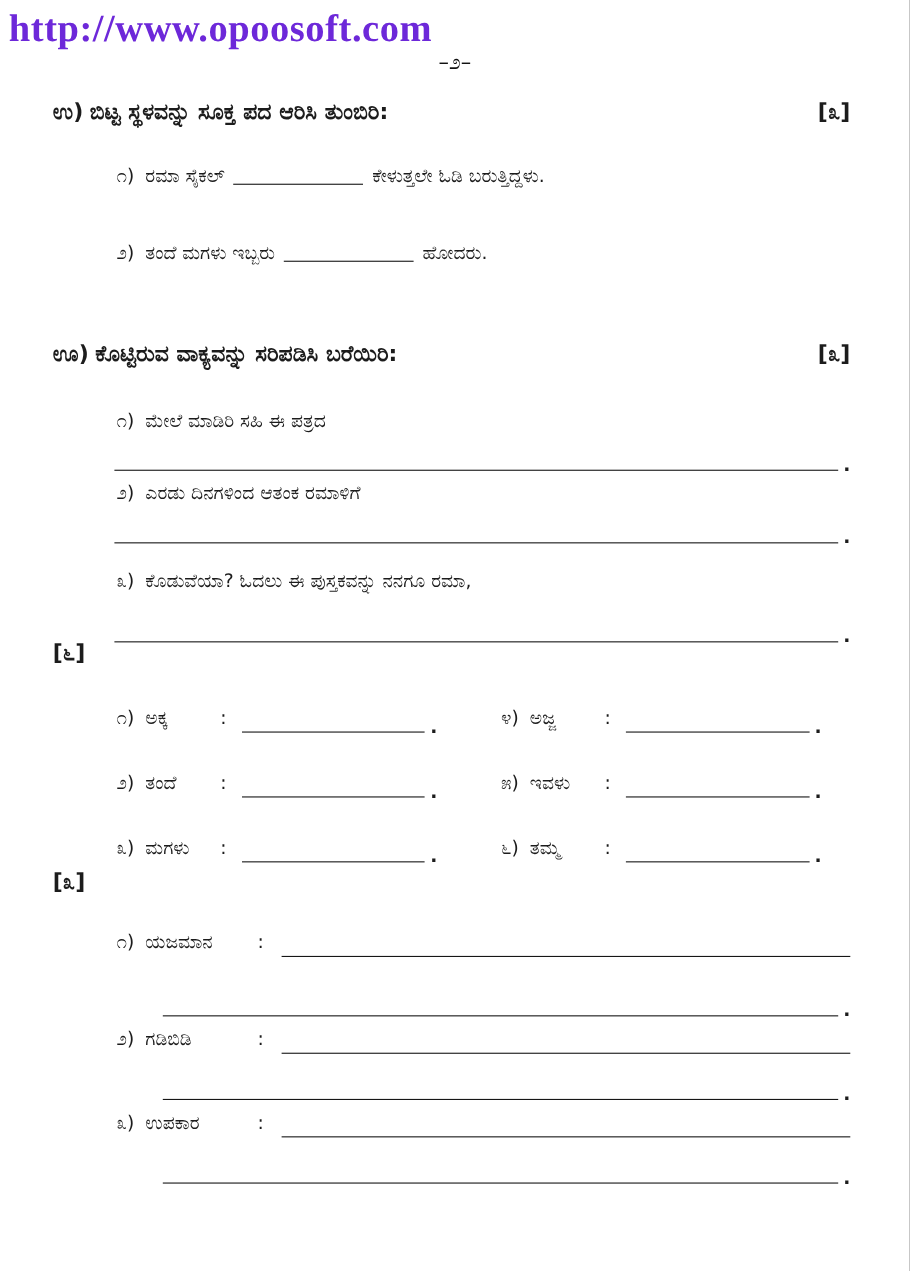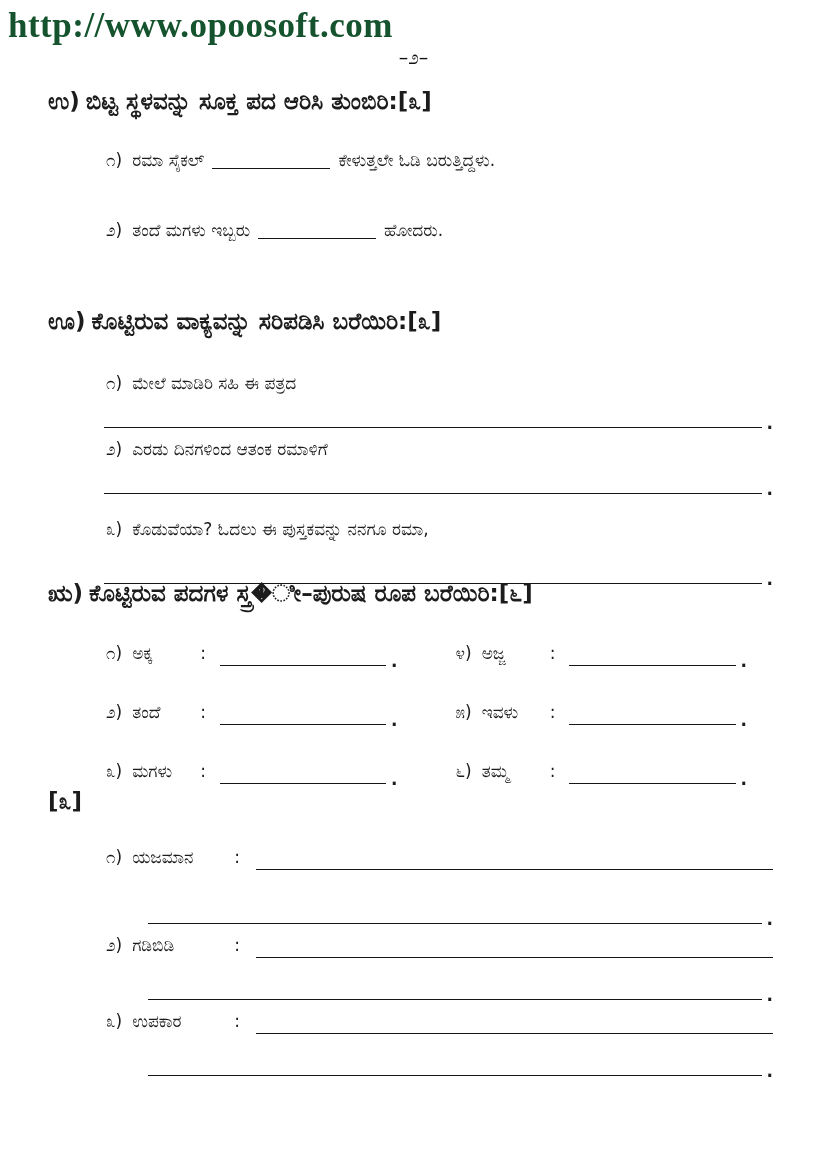--- a/index.html
+++ b/index.html
@@ -11,39 +11,39 @@
     font-family:"DejaVu Sans", sans-serif;
     color:#1c1c1c;
     overflow:hidden;
   }
   .watermark {
     position:absolute; top:6px; left:8px;
     font-family:"Liberation Serif", serif;
     font-weight:bold;
     font-size:35px;
     letter-spacing:0.5px;
-    color:#14532d;
+    color:#6d28d9;
     text-decoration:none;
     cursor:pointer;
   }
   .pageno {
     position:absolute; top:46px; left:0; width:827px;
     text-align:center;
     font-size:19px;
     color:#111;
   }
   section.sec {
     position:absolute; left:48px; right:54px;
     font-size:17px;
     line-height:26px;
   }
   .sec-head {
-    display:flex; justify-content:flex-start; align-items:flex-start;
+    display:flex; justify-content:space-between; align-items:flex-start;
     font-weight:bold;
-    font-size:23px;
+    font-size:20px;
   }
   .sec-title .gap { display:inline-block; width:6px; }
   .marks { font-weight:bold; white-space:nowrap; }
   .fill-item { margin-left:58px; white-space:nowrap; }
   .num { display:inline-block; margin-right:10px; }
   .blank {
     display:inline-block;
     width:118px; height:1px;
     border-bottom:1.6px solid #161616;
     margin:0 8px;
@@ -148,23 +148,20 @@
       <span class="num">೩)</span><span>ಕೊಡುವೆಯಾ? ಓದಲು ಈ ಪುಸ್ತಕವನ್ನು ನನಗೂ ರಮಾ,</span>
     </div>
     <div class="ans-line mt32">
       <span class="rule"></span>
         <span class="dot">.</span>
     </div>
   </section>
 
   <section class="sec" style="top:580px">
     <div class="sec-head">
-      <div class="sec-title">
-        <span>ಋ)</span><span class="gap"></span><span>ಕೊಟ್ಟಿರುವ ಪದಗಳ ಸ್ತ್ರ�ೀ–ಪುರುಷ ರೂಪ ಬರೆಯಿರಿ:</span>
-      </div>
       <div class="marks">[೬]</div>
     </div>
 
     <div class="pair-row mt34">
       <div class="pair">
         <span class="num">೧)</span>
           <span class="word">ಅಕ್ಕ</span>
           <span class="colon">:</span>
           <span class="rule"></span>
           <span class="dot">.</span>

